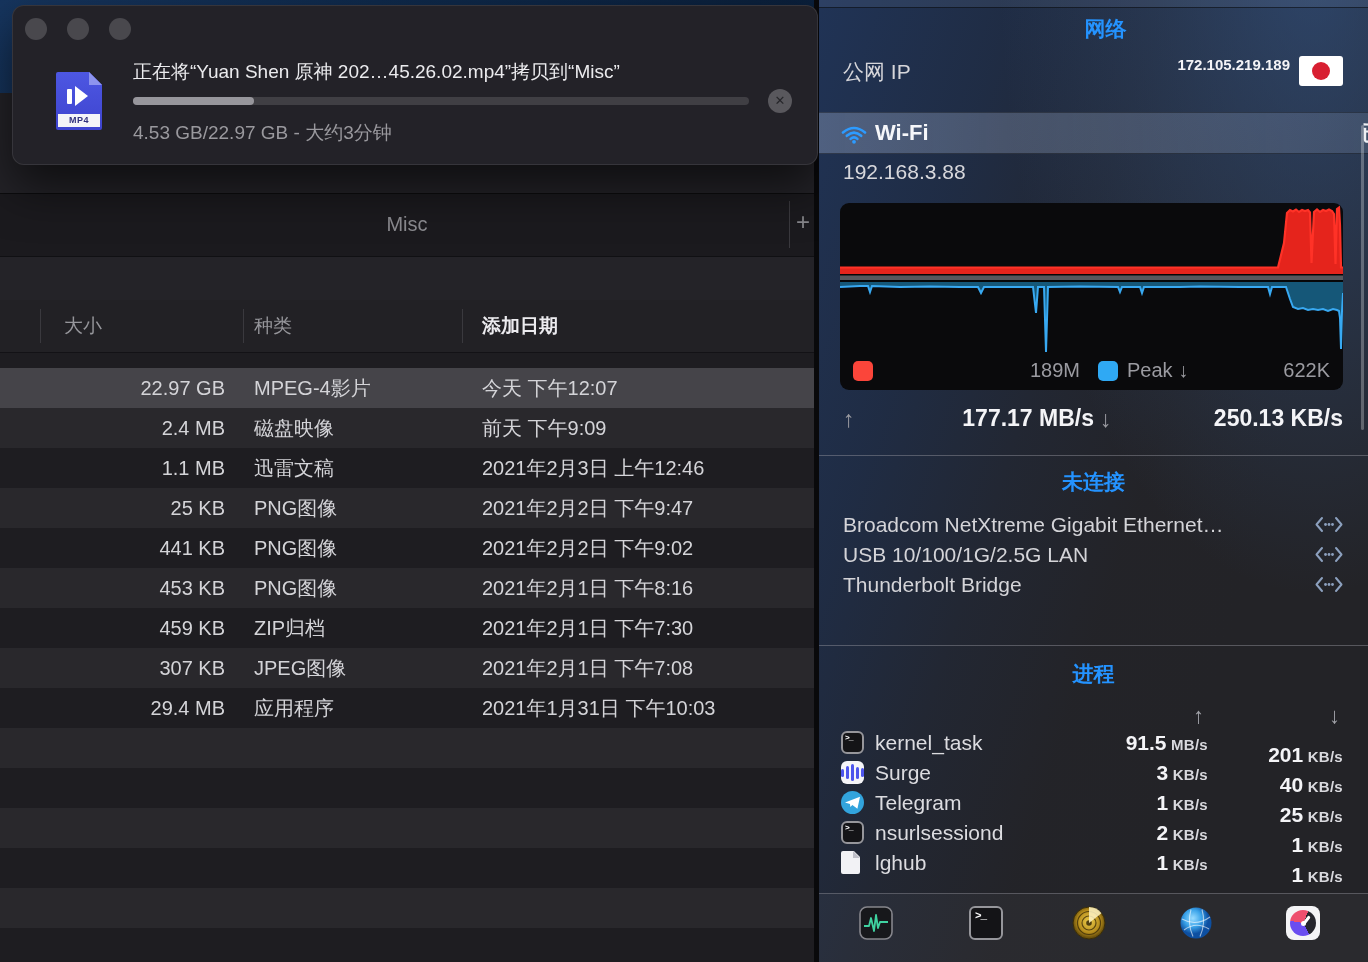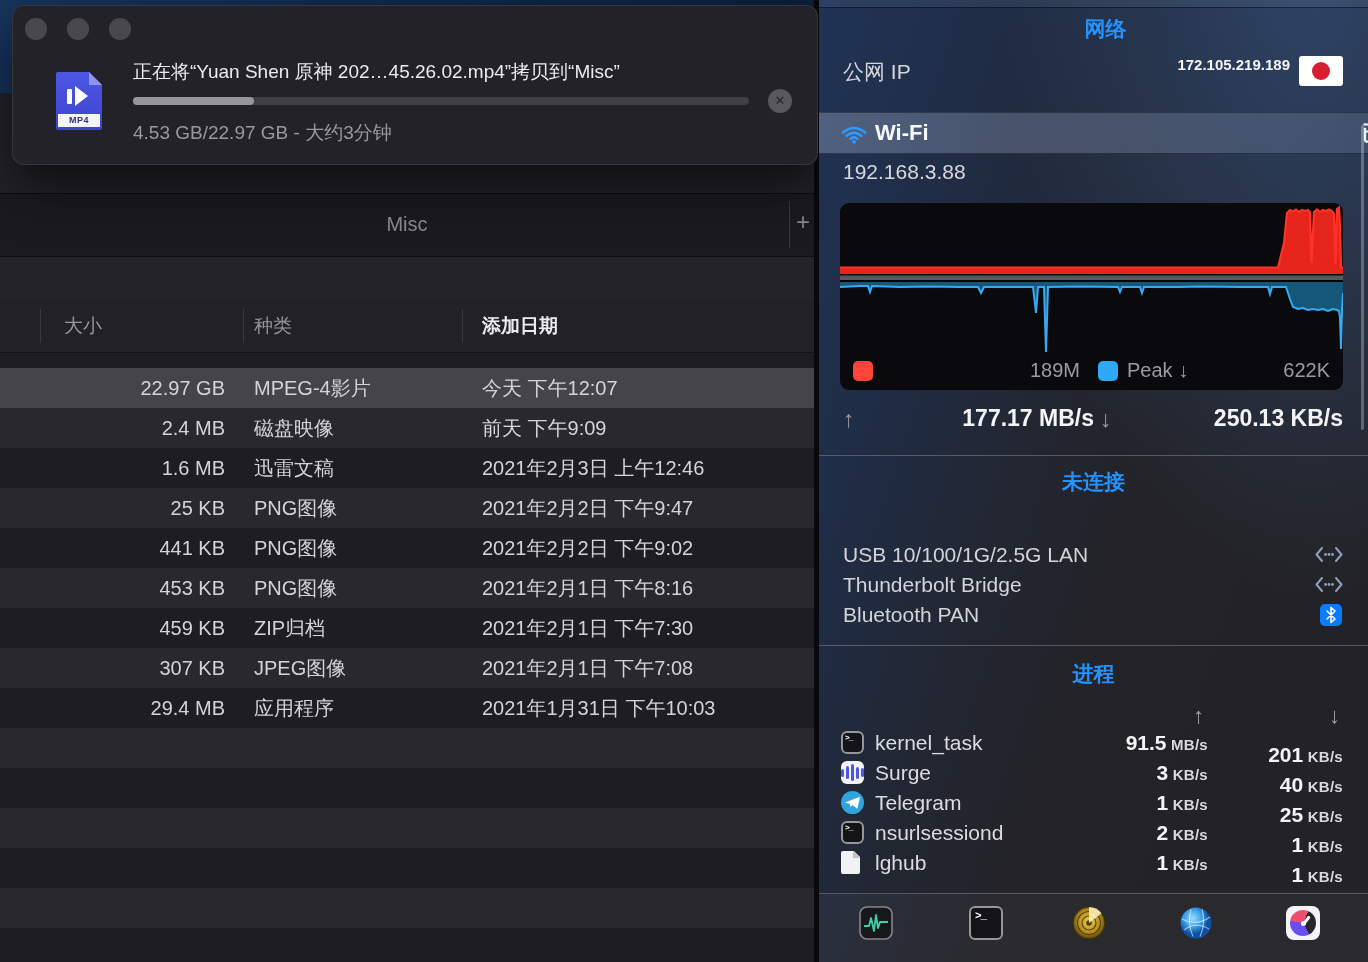--- a/index.html
+++ b/index.html
@@ -183,21 +183,21 @@
         <span class="c-size">22.97 GB</span>
         <span class="c-kind">MPEG-4影片</span>
         <span class="c-date">今天 下午12:07</span>
       </div>
       <div class="frow lite">
         <span class="c-size">2.4 MB</span>
         <span class="c-kind">磁盘映像</span>
         <span class="c-date">前天 下午9:09</span>
       </div>
       <div class="frow dark">
-        <span class="c-size">1.6 MB</span>
+        <span class="c-size">1.1 MB</span>
         <span class="c-kind">迅雷文稿</span>
         <span class="c-date">2021年2月3日 上午12:46</span>
       </div>
       <div class="frow lite">
         <span class="c-size">25 KB</span>
         <span class="c-kind">PNG图像</span>
         <span class="c-date">2021年2月2日 下午9:47</span>
       </div>
       <div class="frow dark">
         <span class="c-size">441 KB</span>
@@ -309,45 +309,48 @@
     </div>
 
     <div id="cur-up-arrow" class="abs">↑</div>
     <div id="cur-up" class="abs">177.17 MB/s</div>
     <div id="cur-dn-arrow" class="abs">↓</div>
     <div id="cur-dn" class="abs">250.13 KB/s</div>
 
     <div class="hairline" id="hl-1"></div>
     <div id="t-disc" class="sec-title">未连接</div>
 
+    <div class="adapter" id="ad-0">
+      <span class="ad-name">Broadcom NetXtreme Gigabit Ethernet…</span>
+      <svg class="ad-ic" width="30" height="17" viewBox="0 0 30 17">
+        <path d="M8,2 L2.5,8.5 L8,15" stroke="#8ca0be" stroke-width="2" fill="none" stroke-linecap="round" stroke-linejoin="round"></path>
+        <path d="M22,2 L27.5,8.5 L22,15" stroke="#8ca0be" stroke-width="2" fill="none" stroke-linecap="round" stroke-linejoin="round"></path>
+        <circle cx="11.5" cy="8.5" r="1.4" fill="#8ca0be"></circle>
+          <circle cx="15" cy="8.5" r="1.4" fill="#8ca0be"></circle>
+          <circle cx="18.5" cy="8.5" r="1.4" fill="#8ca0be"></circle>
+      </svg>
+    </div>
     <div class="adapter" id="ad-1">
       <span class="ad-name">USB 10/100/1G/2.5G LAN</span>
       <svg class="ad-ic" width="30" height="17" viewBox="0 0 30 17">
         <path d="M8,2 L2.5,8.5 L8,15" stroke="#8ca0be" stroke-width="2" fill="none" stroke-linecap="round" stroke-linejoin="round"></path>
         <path d="M22,2 L27.5,8.5 L22,15" stroke="#8ca0be" stroke-width="2" fill="none" stroke-linecap="round" stroke-linejoin="round"></path>
         <circle cx="11.5" cy="8.5" r="1.4" fill="#8ca0be"></circle>
           <circle cx="15" cy="8.5" r="1.4" fill="#8ca0be"></circle>
           <circle cx="18.5" cy="8.5" r="1.4" fill="#8ca0be"></circle>
       </svg>
     </div>
     <div class="adapter" id="ad-2">
       <span class="ad-name">Thunderbolt Bridge</span>
       <svg class="ad-ic" width="30" height="17" viewBox="0 0 30 17">
         <path d="M8,2 L2.5,8.5 L8,15" stroke="#8ca0be" stroke-width="2" fill="none" stroke-linecap="round" stroke-linejoin="round"></path>
         <path d="M22,2 L27.5,8.5 L22,15" stroke="#8ca0be" stroke-width="2" fill="none" stroke-linecap="round" stroke-linejoin="round"></path>
         <circle cx="11.5" cy="8.5" r="1.4" fill="#8ca0be"></circle>
           <circle cx="15" cy="8.5" r="1.4" fill="#8ca0be"></circle>
           <circle cx="18.5" cy="8.5" r="1.4" fill="#8ca0be"></circle>
-      </svg>
-    </div>
-    <div class="adapter" id="ad-3">
-      <span class="ad-name">Bluetooth PAN</span>
-      <svg id="bt-ic" width="22" height="22" viewBox="0 0 22 22">
-        <rect x="0" y="0" width="22" height="22" rx="5" fill="#0a7bff"></rect>
-        <path d="M7,7 L15,15 L11,18.5 L11,3.5 L15,7 L7,15" stroke="#fff" stroke-width="1.6" fill="none" stroke-linejoin="round" stroke-linecap="round"></path>
       </svg>
     </div>
 
     <div class="hairline" id="hl-2"></div>
     <div id="t-proc" class="sec-title">进程</div>
     <div id="proc-up-h" class="abs">↑</div>
     <div id="proc-dn-h" class="abs">↓</div>
 
     <div class="prow" id="pr-0">
       <div class="p-ic term-sq" style="width:23px;height:23px;">

